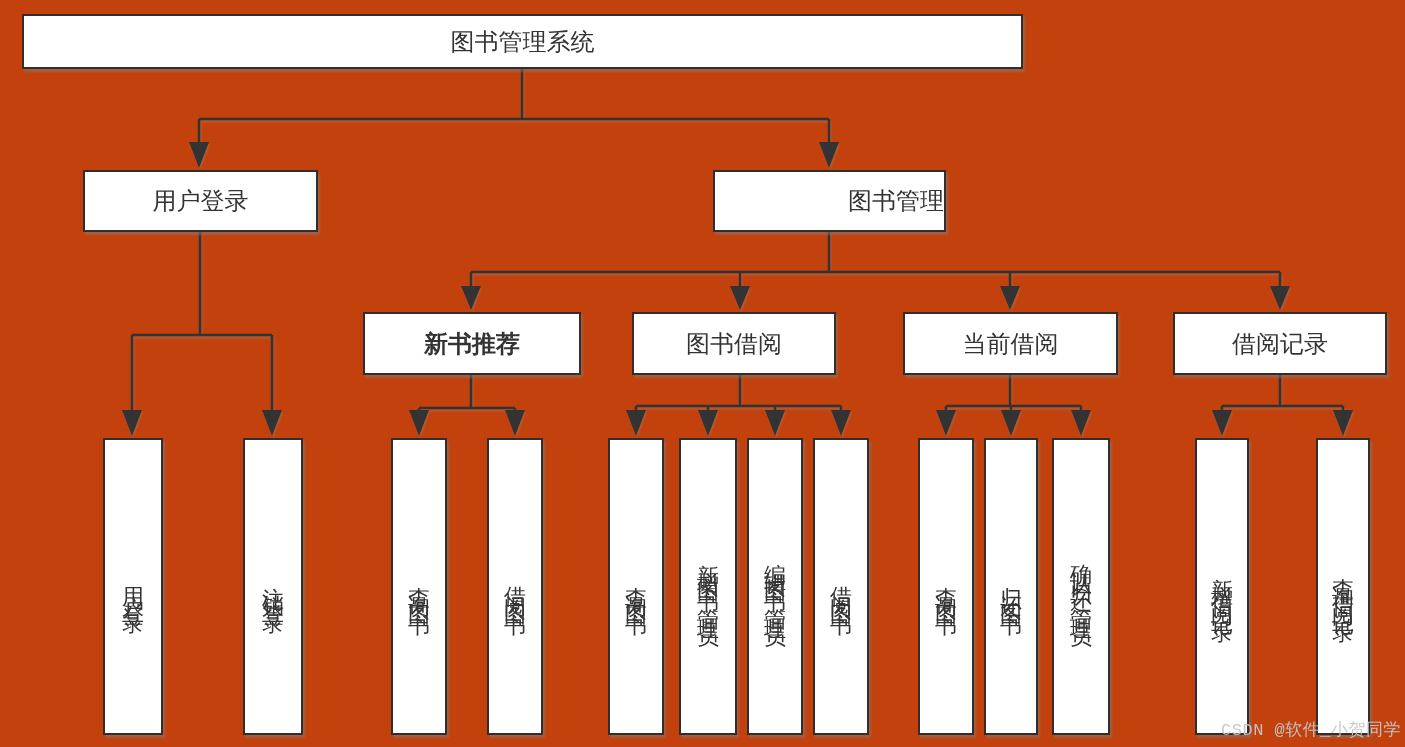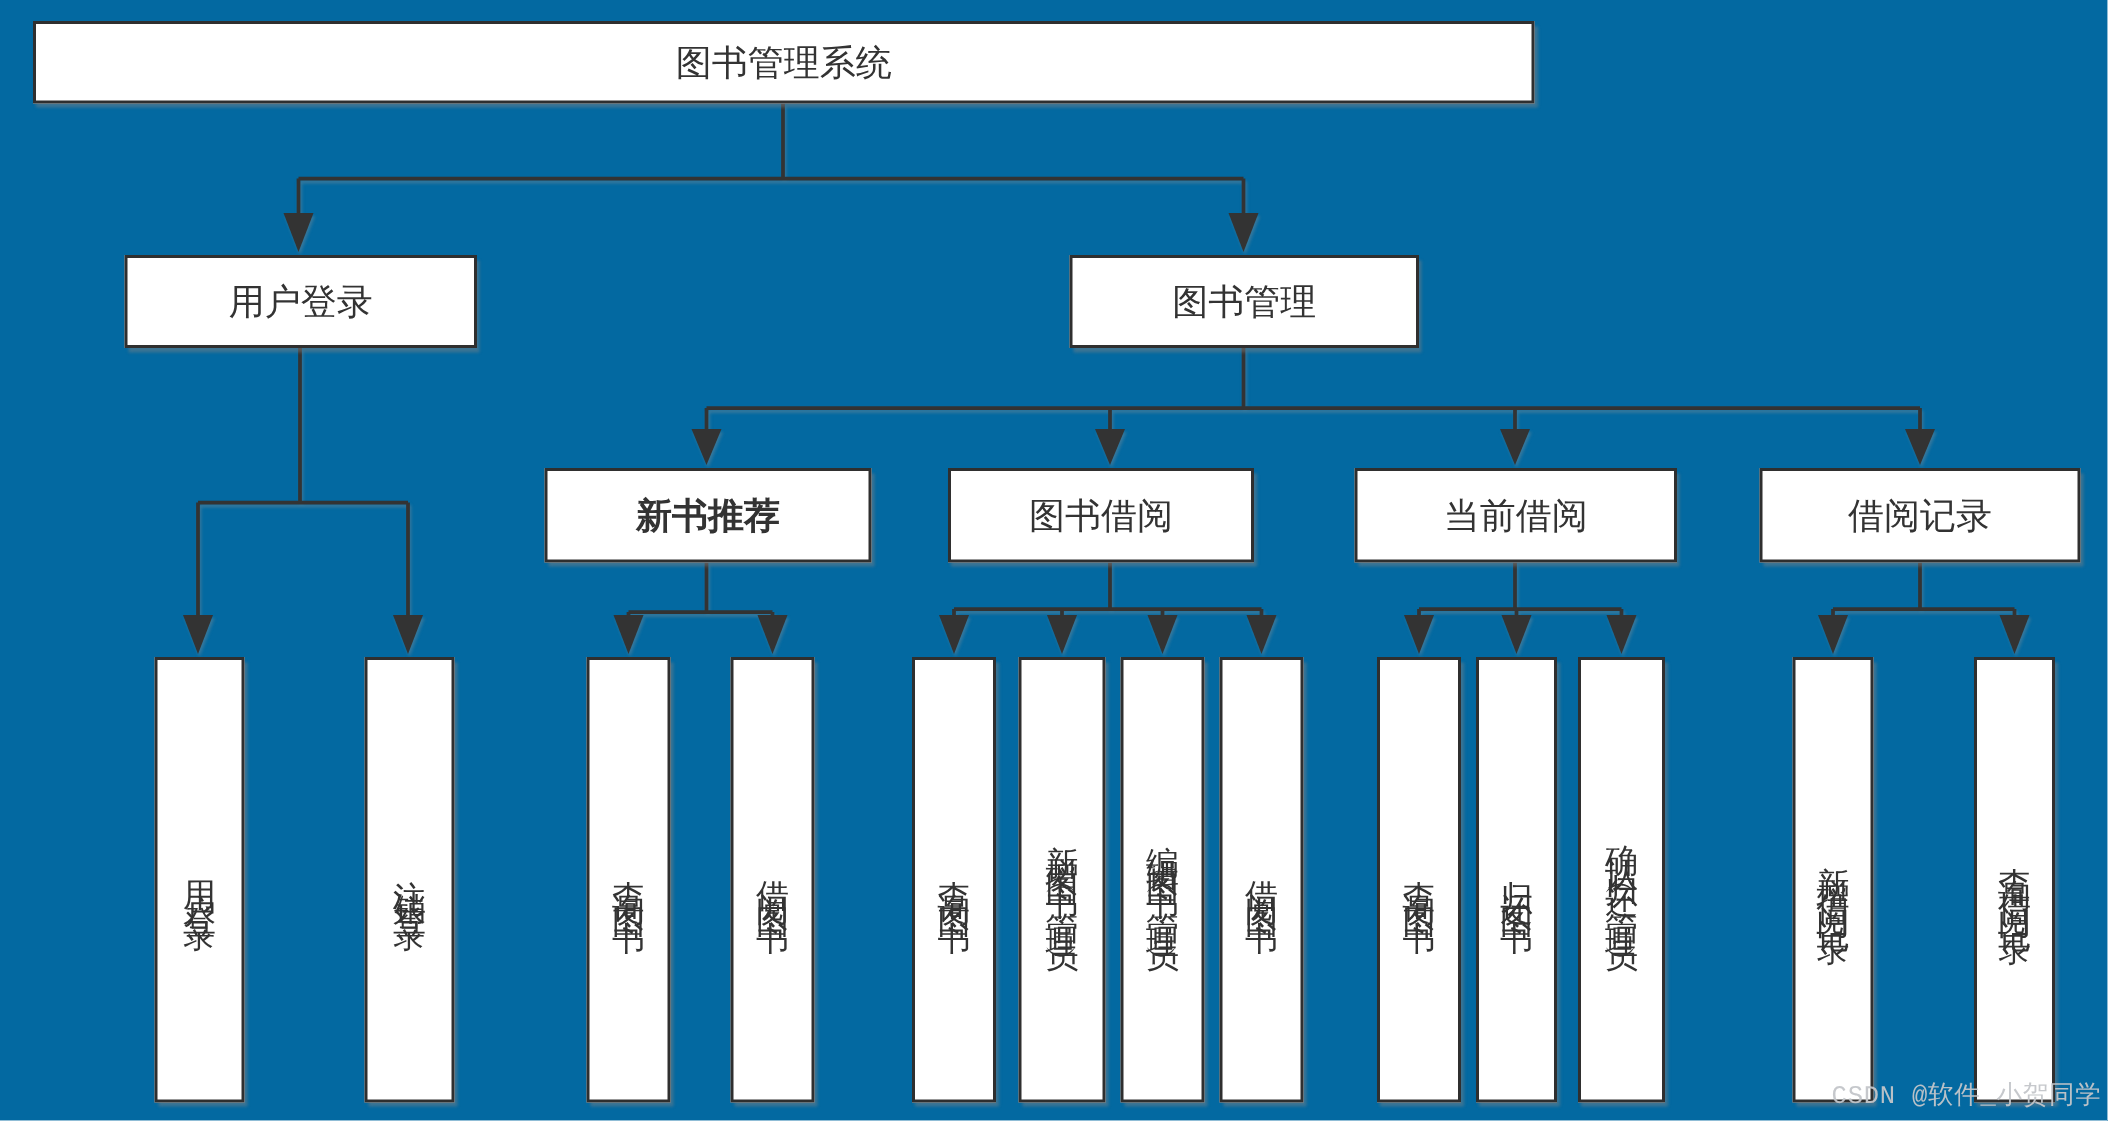--- a/index.html
+++ b/index.html
@@ -5,21 +5,21 @@
   html, body {
     margin: 0;
     padding: 0;
     background: #ffffff;
     font-family: "Liberation Sans", sans-serif;
   }
   #canvas {
     position: relative;
     width: 1405px;
     height: 747px;
-    background: #0369a1;
+    background: #c2410c;
     overflow: hidden;
     color: #333333;
   }
   #connectors {
     position: absolute;
     left: 0; top: 0;
     width: 1405px; height: 747px;
     filter: drop-shadow(1px 2px 1px rgba(150,150,150,0.35));
   }
   #connectors path {
@@ -107,21 +107,21 @@
     <polygon points="1343,436 1333,410 1353,410"></polygon>
   </svg>
 
   <div class="node" style="left:22px; top:14px; width:1001px; height:55px;">
     <span>图书管理系统</span>
   </div>
 
   <div class="node" style="left:83px; top:170px; width:235px; height:62px;">
     <span>用户登录</span>
   </div>
-  <div class="node" style="left:713px; top:170px; width:233px; height:62px;">
+  <div class="node" style="left:713px; top:170px; width:233px; height:62px;justify-content:flex-end;">
     <span>图书管理</span>
   </div>
 
   <div class="node" style="left:363px; top:312px; width:218px; height:63px;font-weight:bold;">
     <span>新书推荐</span>
   </div>
   <div class="node" style="left:632px; top:312px; width:204px; height:63px;">
     <span>图书借阅</span>
   </div>
   <div class="node" style="left:903px; top:312px; width:215px; height:63px;">

